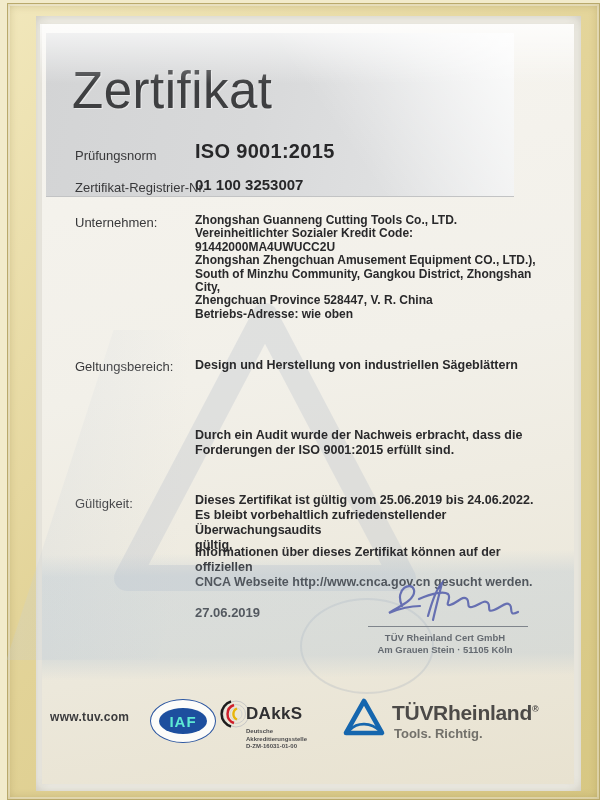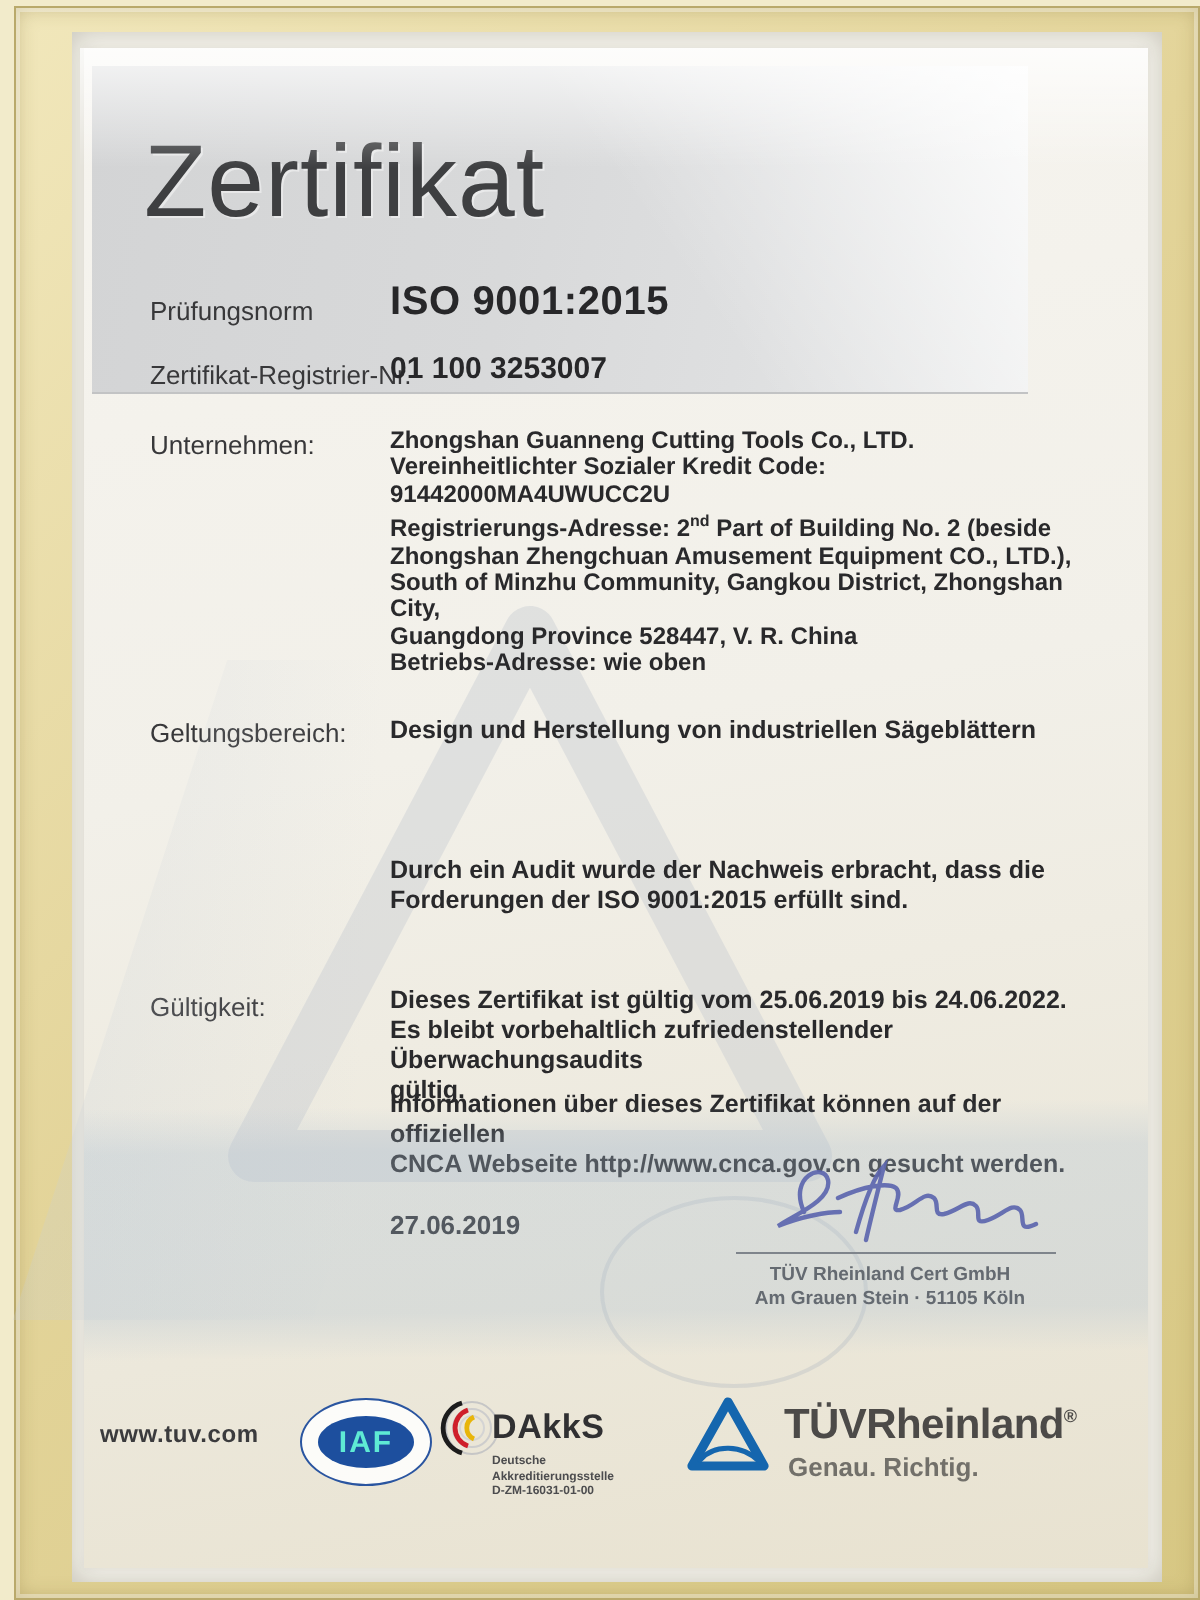--- a/index.html
+++ b/index.html
@@ -101,24 +101,23 @@
   <div class="lbl" style="top:148px">Prüfungsnorm</div>
   <div class="val v-norm">ISO 9001:2015</div>
 
   <div class="lbl" style="top:180px">Zertifikat-Registrier-Nr.</div>
   <div class="val v-reg">01 100 3253007</div>
 
   <div class="lbl" style="top:215px">Unternehmen:</div>
   <div class="block" style="top:214px">
     <div style="font-weight:bold">Zhongshan Guanneng Cutting Tools Co., LTD.</div>
     <div>Vereinheitlichter Sozialer Kredit Code: 91442000MA4UWUCC2U</div>
-    <div><span>Registrierungs-Adresse: 2</span><span class="sup">nd</span><span> Part of Building No. 2 (beside</span></div>
     <div>Zhongshan Zhengchuan Amusement Equipment CO., LTD.),</div>
     <div>South of Minzhu Community, Gangkou District, Zhongshan City,</div>
-    <div>Guangdong Province 528447, V. R. China</div>
+    <div>Zhengchuan Province 528447, V. R. China</div>
     <div>Betriebs-Adresse: wie oben</div>
   </div>
 
   <div class="lbl" style="top:359px">Geltungsbereich:</div>
   <div class="block para" style="top:358px">Design und Herstellung von industriellen Sägeblättern</div>
 
   <div class="block para" style="top:428px">
     <div>Durch ein Audit wurde der Nachweis erbracht, dass die</div>
     <div>Forderungen der ISO 9001:2015 erfüllt sind.</div>
   </div>
@@ -173,19 +172,19 @@
       <div>Akkreditierungsstelle</div>
       <div>D-ZM-16031-01-00</div>
     </div>
   </div>
 
   <svg class="tuv-logo" width="44" height="42" viewBox="0 0 44 42">
     <path d="M22,4 L40,36 L4,36 Z" fill="none" stroke="#1566ae" stroke-width="4.6" stroke-linejoin="round"></path>
     <path d="M8,33 C15,25 29,25 38,34" fill="none" stroke="#1566ae" stroke-width="2.6" stroke-linecap="round"></path>
   </svg>
   <div class="tuv-text"><span>TÜVRheinland</span><span class="reg">®</span></div>
-  <div class="tuv-tagline">Genau. Richtig.</div>
+  <div class="tuv-tagline">Tools. Richtig.</div>
 
   <div class="reflect-top"></div>
   <div class="reflect-streak"></div>
   <div class="reflect-band"></div>
 
 </div>
 
 </body></html>

